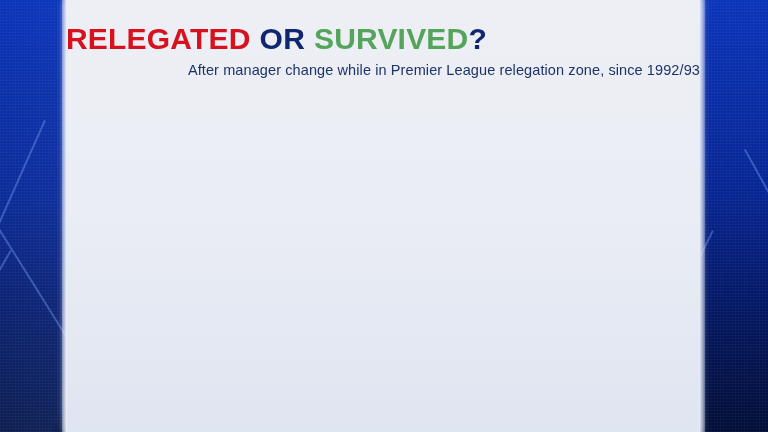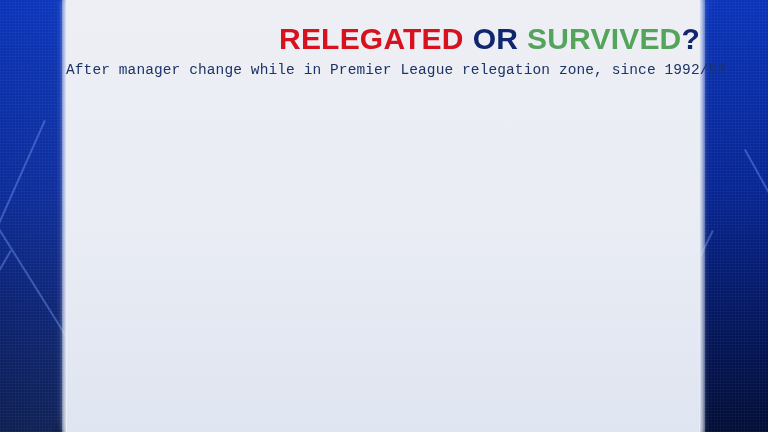--- a/index.html
+++ b/index.html
@@ -81,21 +81,21 @@
     left: 699px; top: 0; width: 6px; height: 432px;
     background: linear-gradient(90deg, rgba(235,239,246,0.95), rgba(178,196,230,0.40));
   }
 
   
   .title {
     position: absolute;
     left: 66px;
     top: 22px;
     width: 634px;
-    text-align: right;
+    text-align: left;
     font-size: 30px;
     font-weight: 700;
     letter-spacing: .2px;
     line-height: 34px;
     white-space: nowrap;
   }
   .title .w-red   { color: #d8111f; }
   .title .w-navy  { color: #10266e; }
   .title .w-green { color: #54a45b; }
   .title .sp { display: inline-block; width: 9px; }
@@ -104,21 +104,20 @@
     position: absolute;
     left: 66px;
     top: 62px;
     width: 634px;
     text-align: right;
     font-size: 14.5px;
     font-weight: 400;
     color: #1d3468;
     letter-spacing: .1px;
     white-space: nowrap;
-    font-family: Liberation Mono, monospace;
   }
 
   
   .donut-wrap {
     position: absolute;
     left: 231px;
     top: 107px;
     width: 307px;
     height: 307px;
   }

